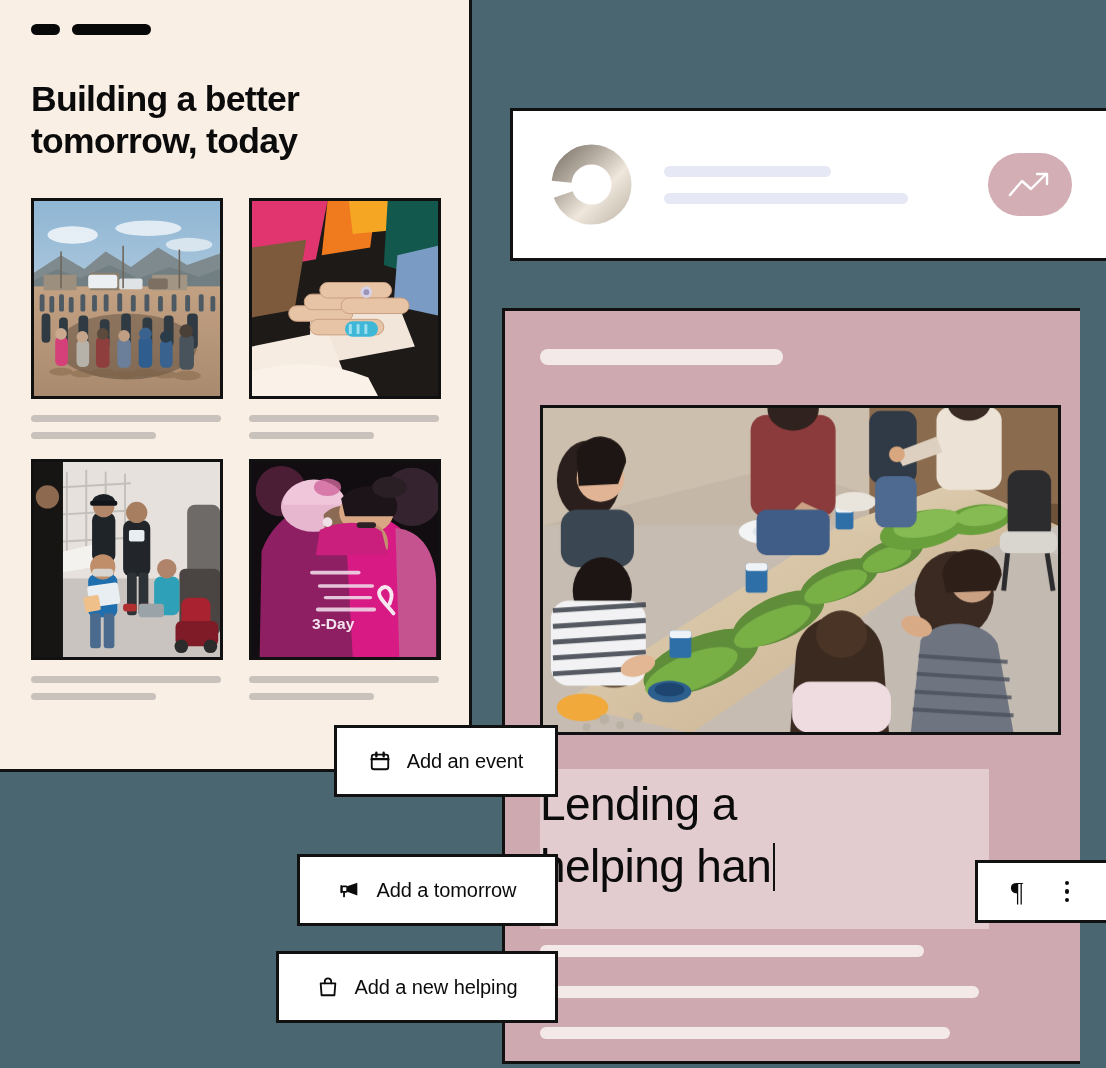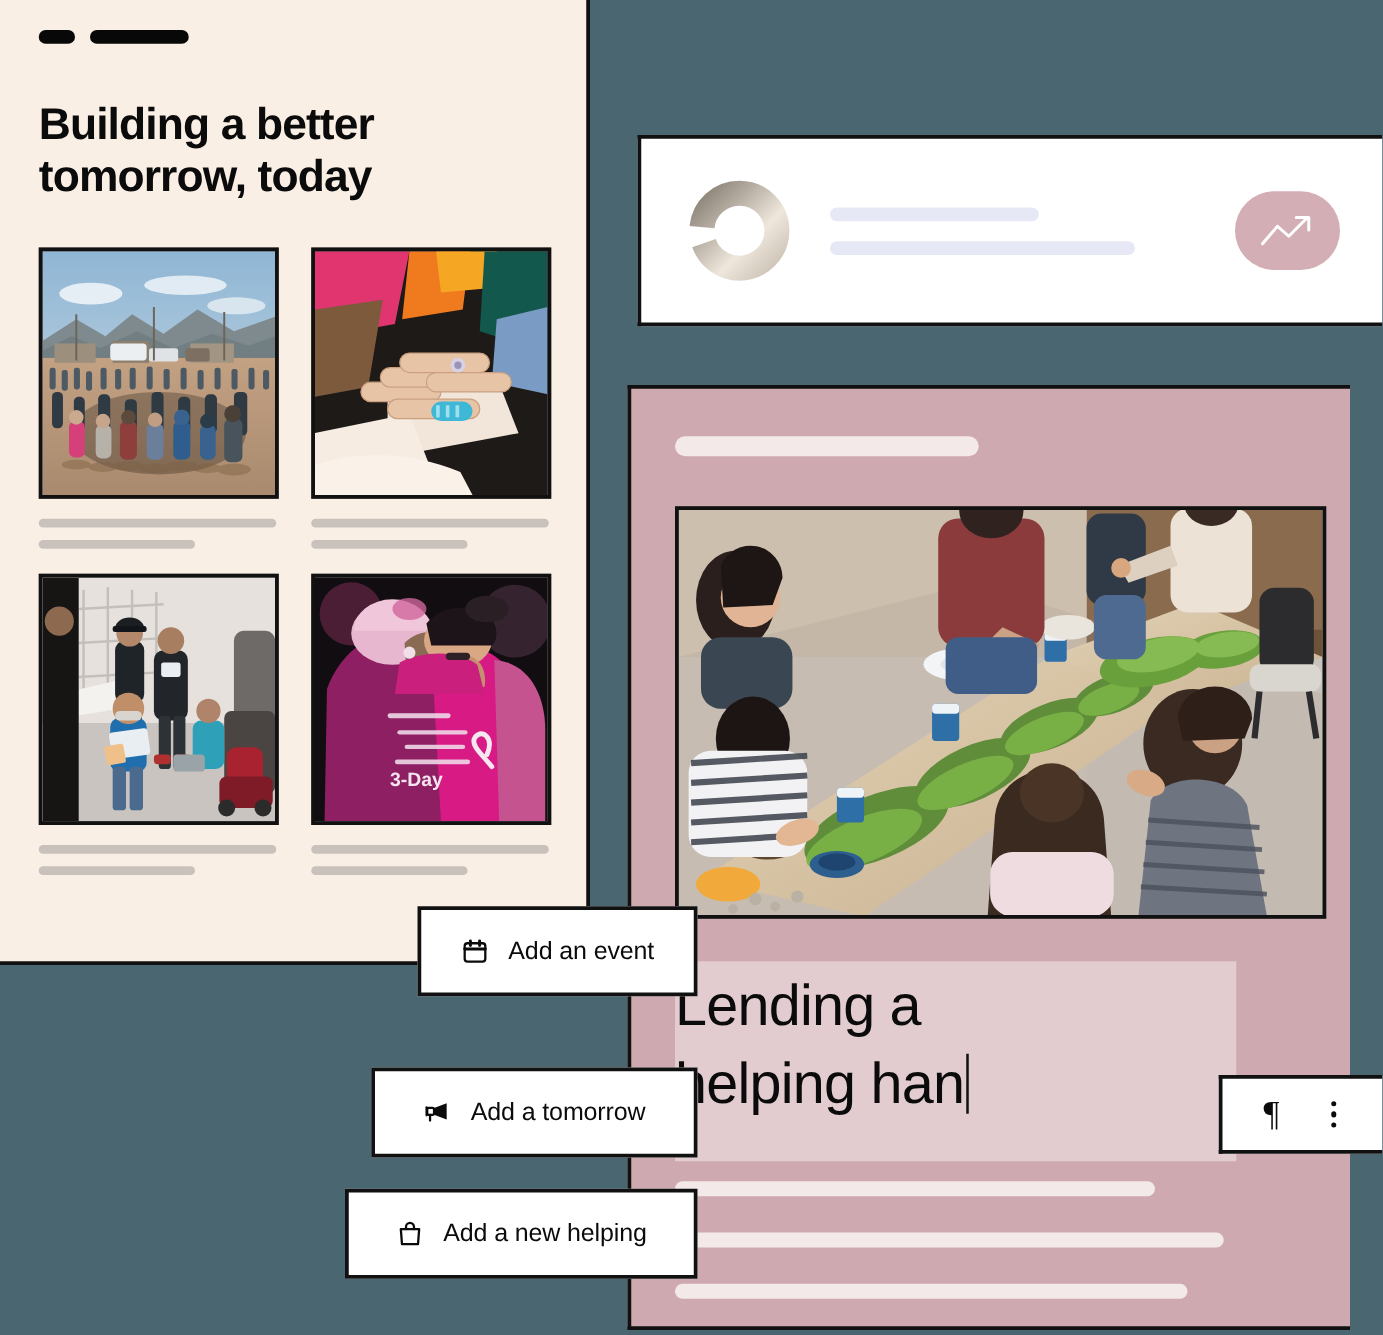--- a/index.html
+++ b/index.html
@@ -49,21 +49,21 @@
     grid-template-columns: 192px 192px;
     column-gap: 26px;
     row-gap: 20px;
   }
   .photo-cell { width: 192px; }
   .photo-frame {
     width: 192px; height: 201px;
     border: 3px solid #111111;
     overflow: hidden;
     position: relative;
-    background: #737373;
+    background: #84cc16;
   }
   .photo-frame svg { display: block; width: 100%; height: 100%; }
   .skel-group { margin-top: 16px; }
   .skel-line { background: #c9c2bc; border-radius: 5px; height: 7px; }
   .skel-line + .skel-line { margin-top: 10px; }
 
   
   #stats-card {
     position: absolute;
     left: 510px; top: 108px;

